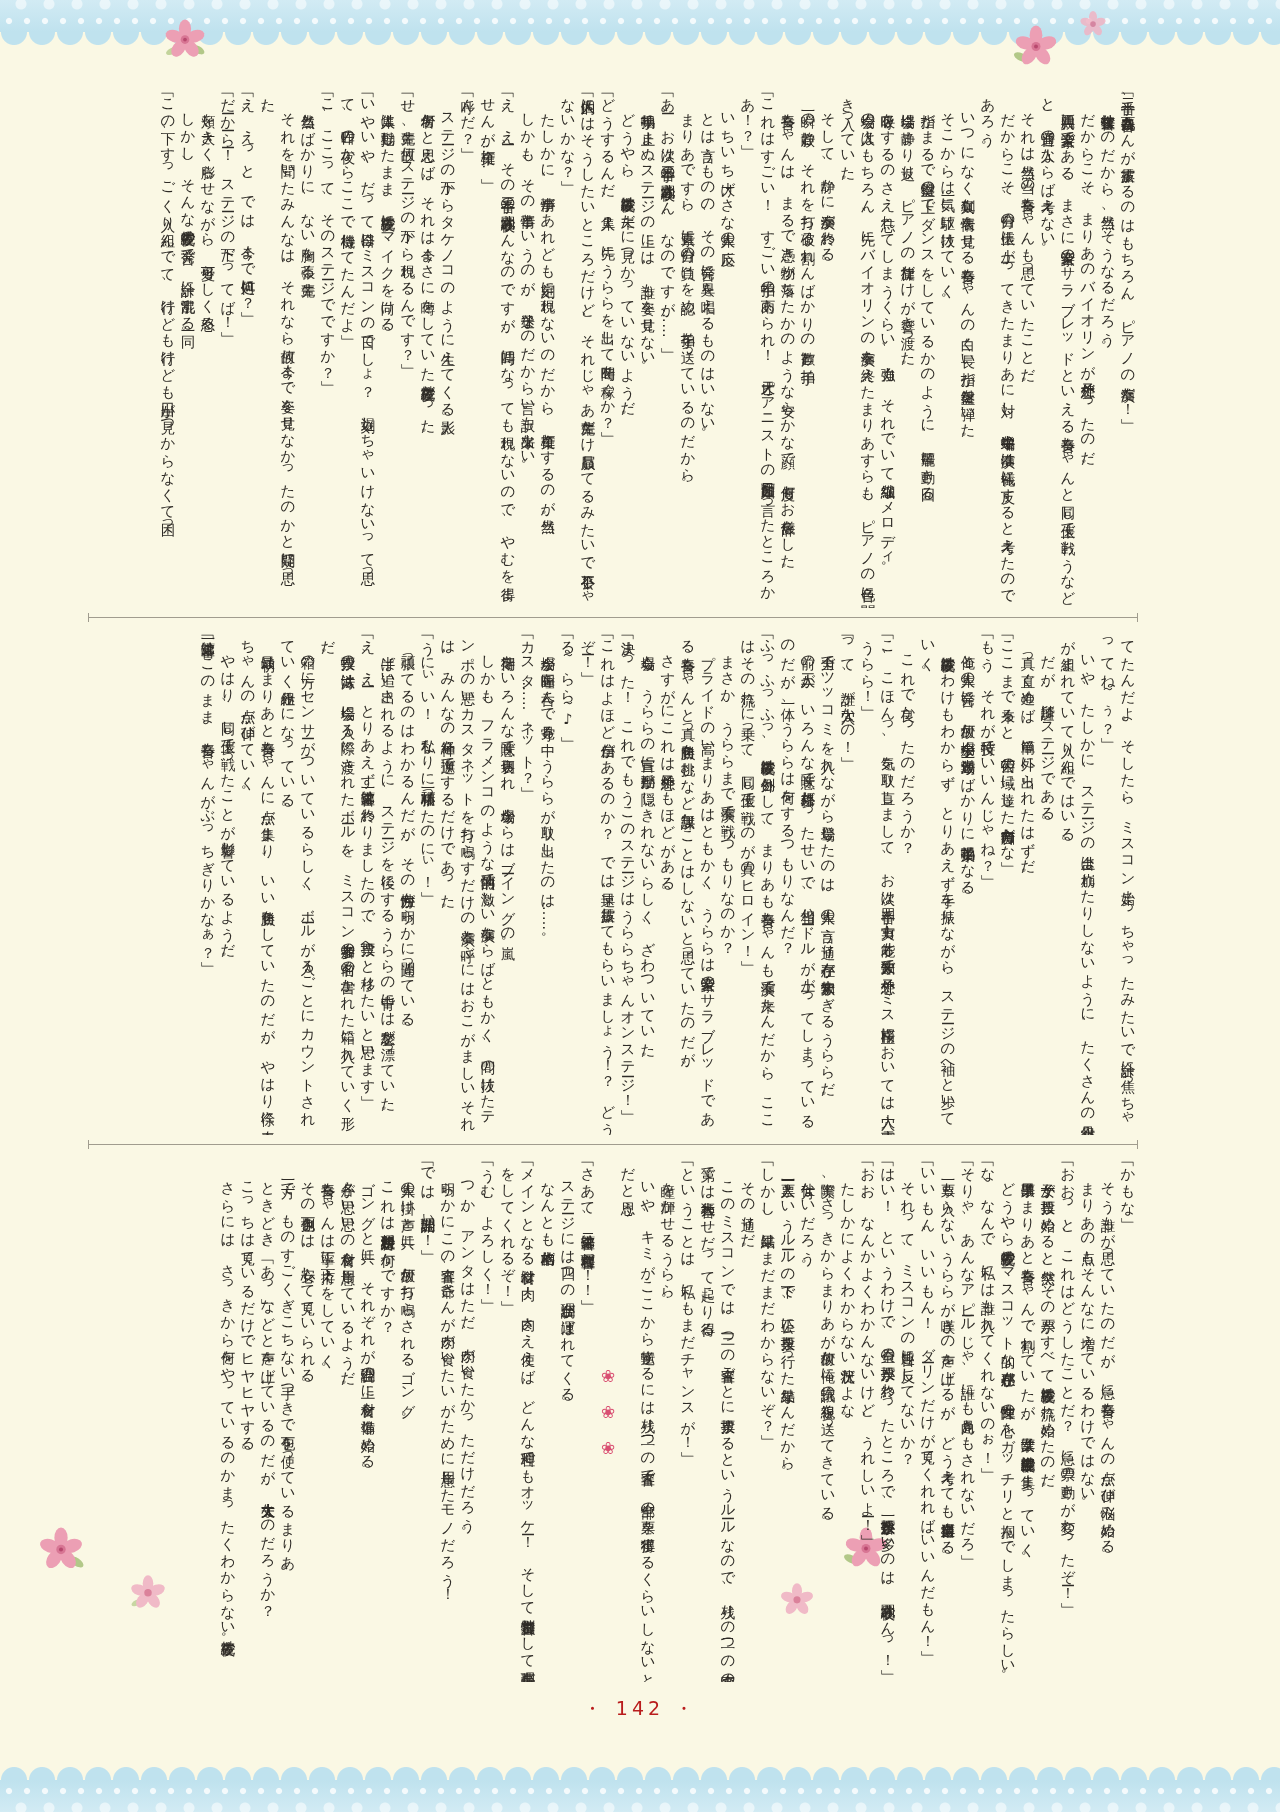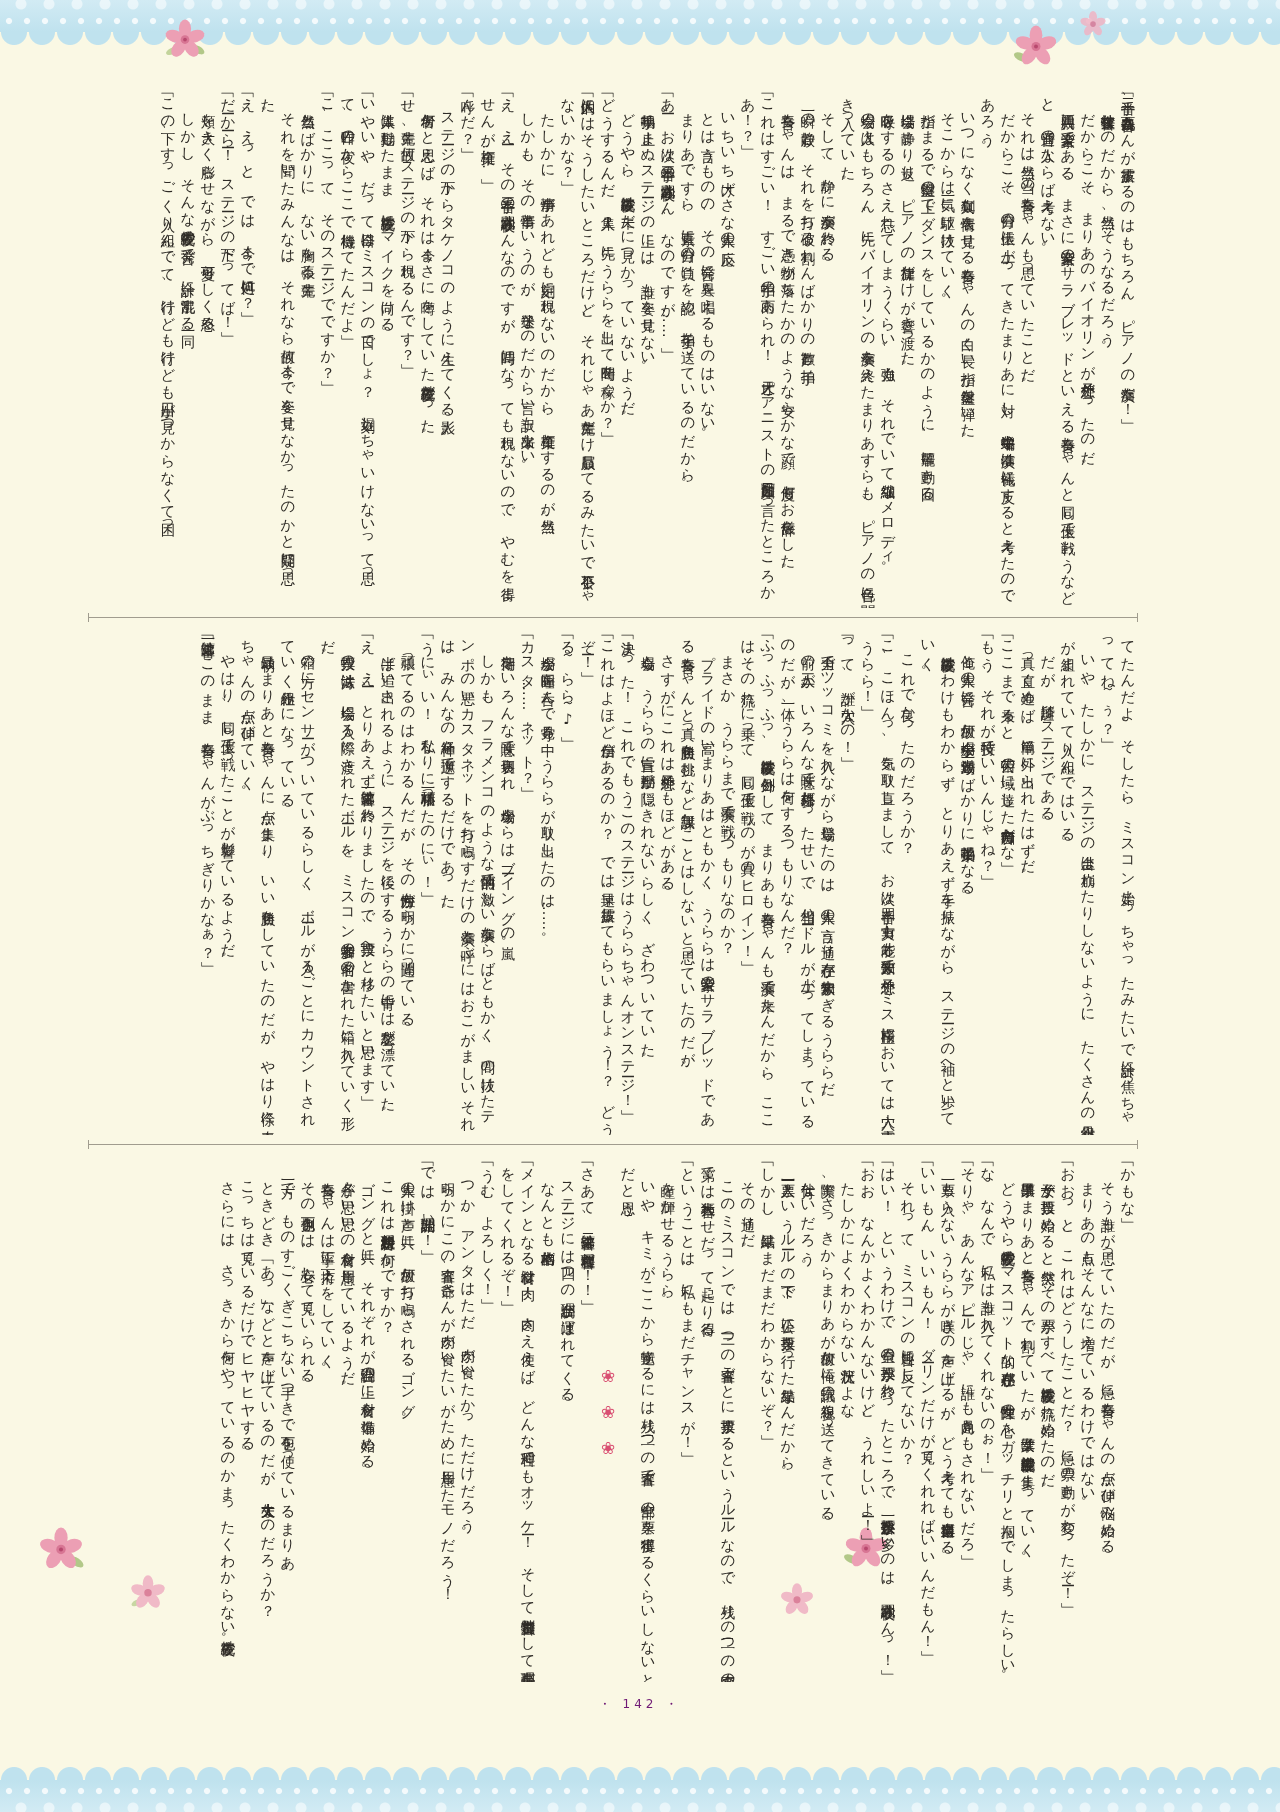--- a/index.html
+++ b/index.html
@@ -65,21 +65,21 @@
   }
   .divider::before,.divider::after{
     content:"";position:absolute;top:-4px;width:1px;height:9px;background:#a09c8e;
   }
   .divider::before{left:0;}
   .divider::after{right:0;}
 
   .page-number{
     position:absolute;left:0;right:0;top:1696px;
     text-align:center;
-    font-size:12px;color:#701a75;
+    font-size:19px;color:#b91c1c;
     letter-spacing:4px;
   }
 </style>
 </head>
 <body>
 
 <div class="page">
 
   <div class="lace lace-top"></div>
   <div class="lace lace-bottom"></div>

